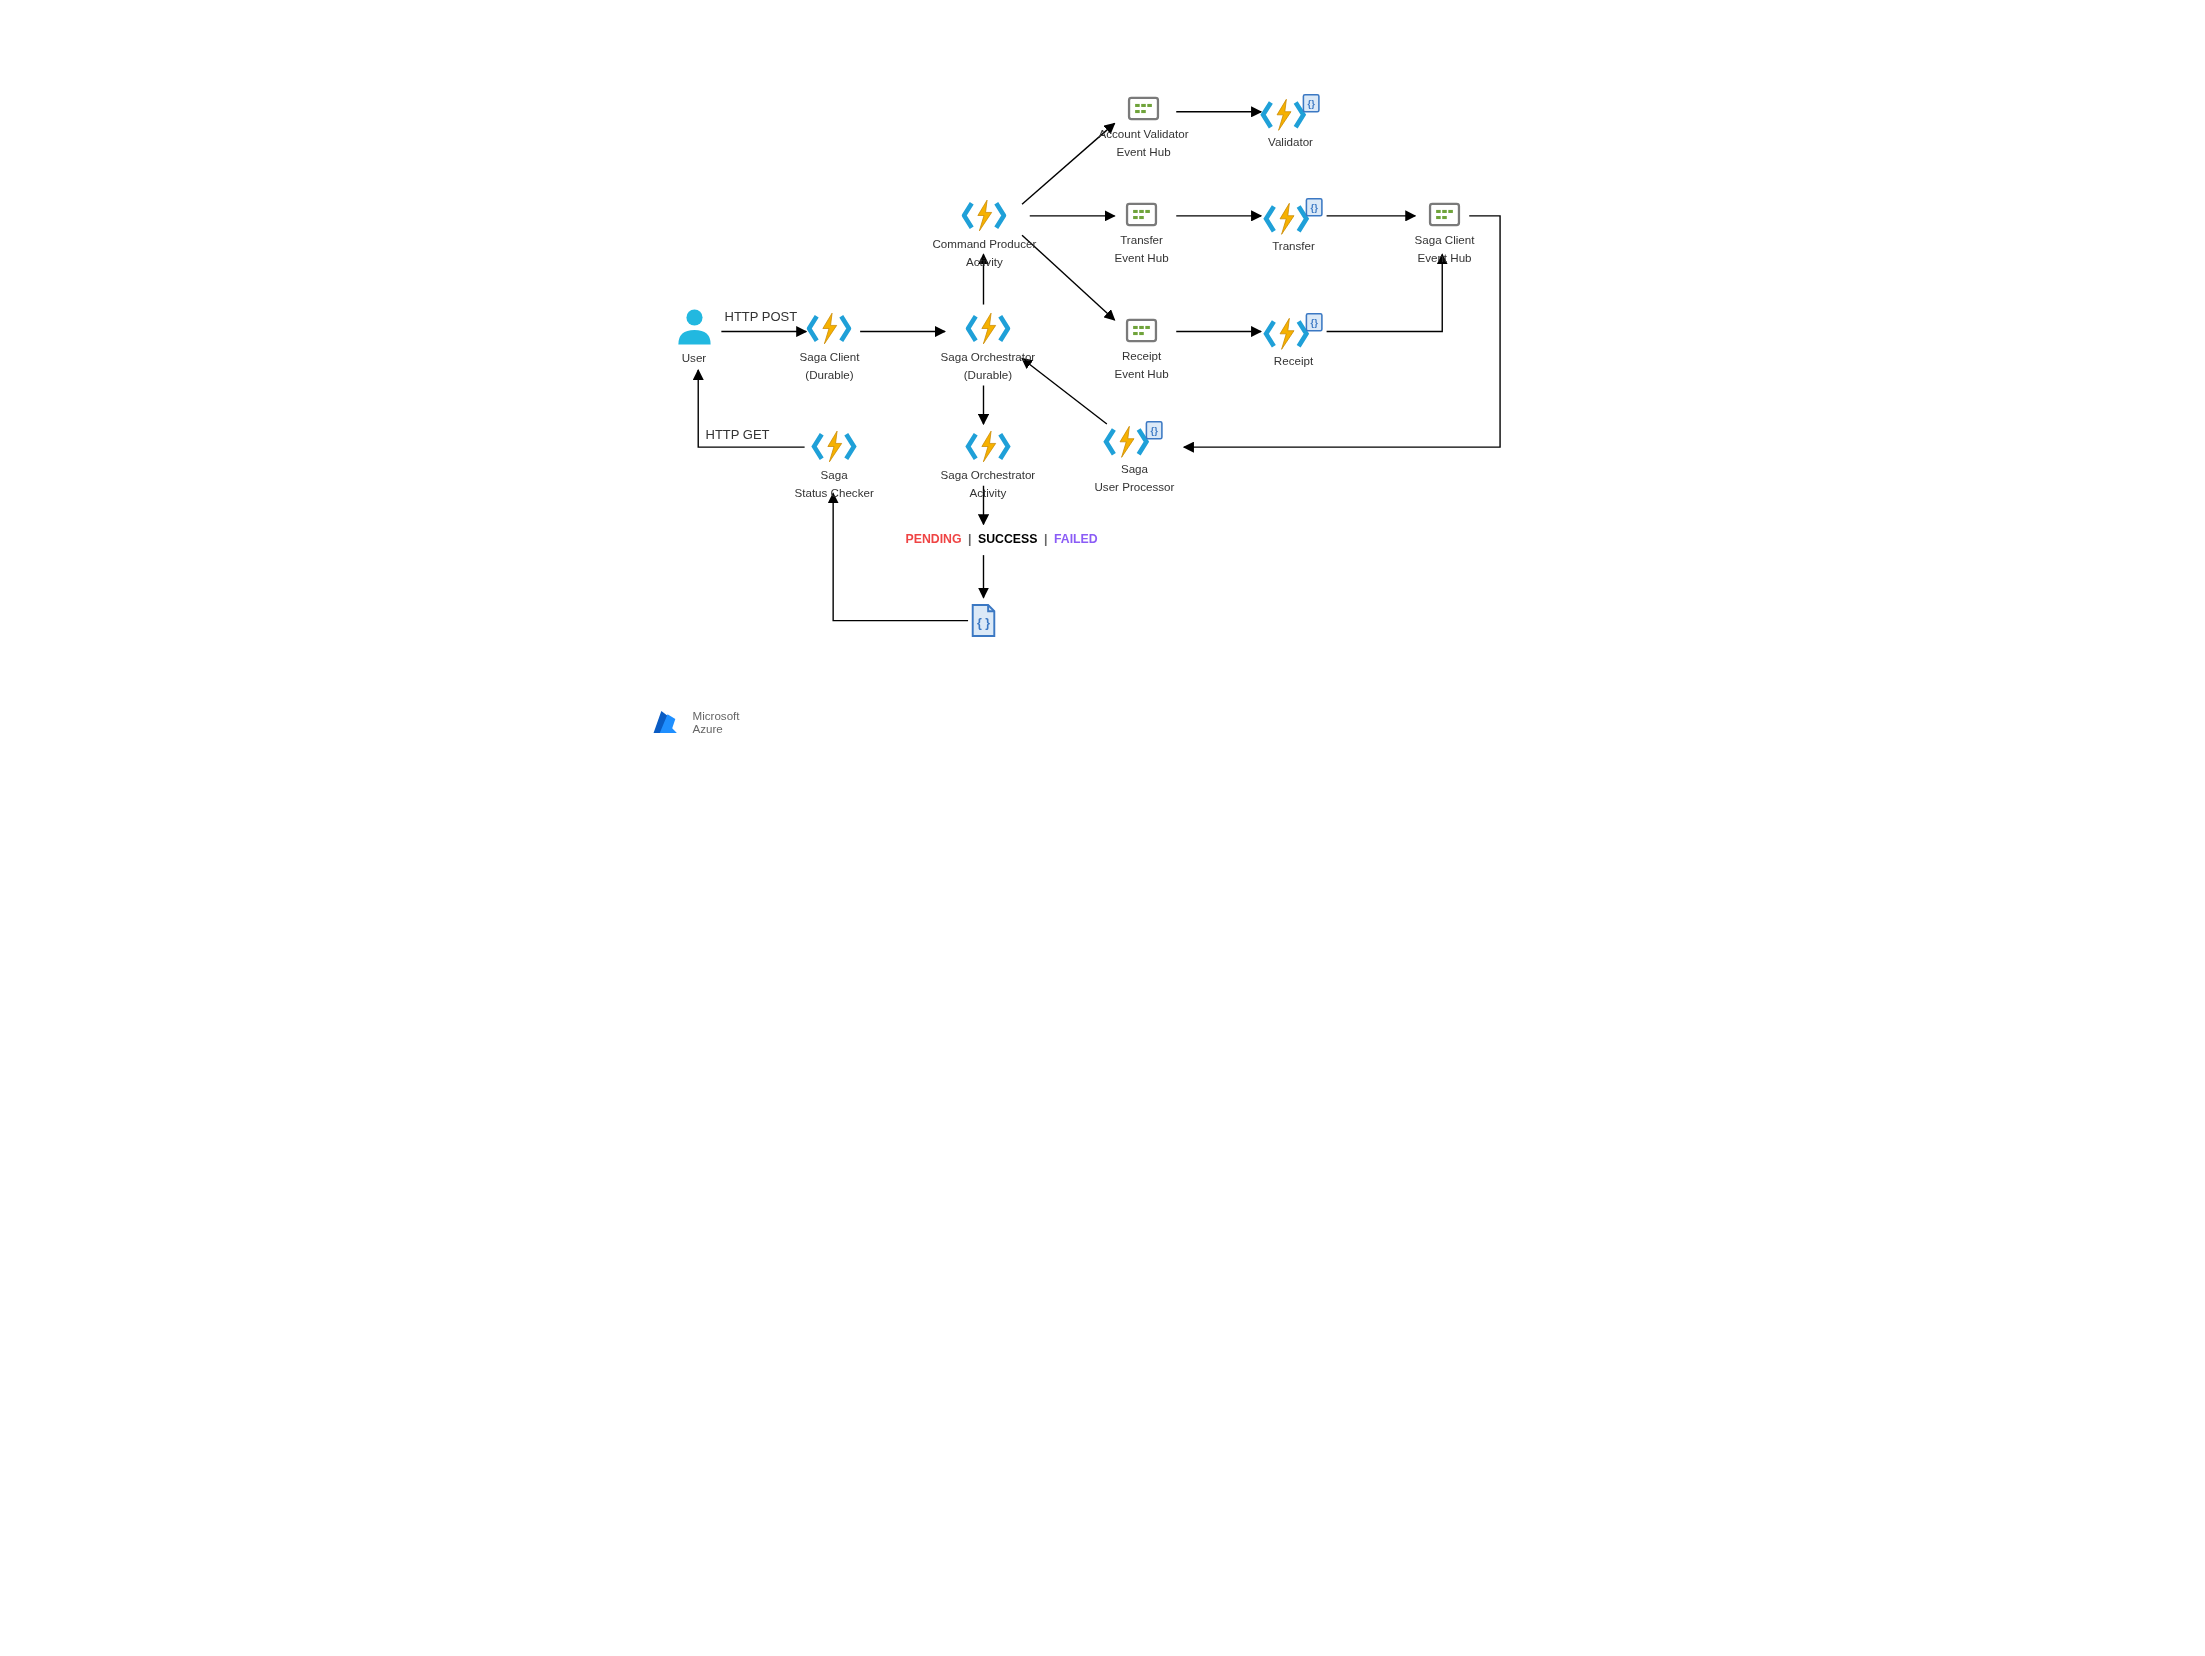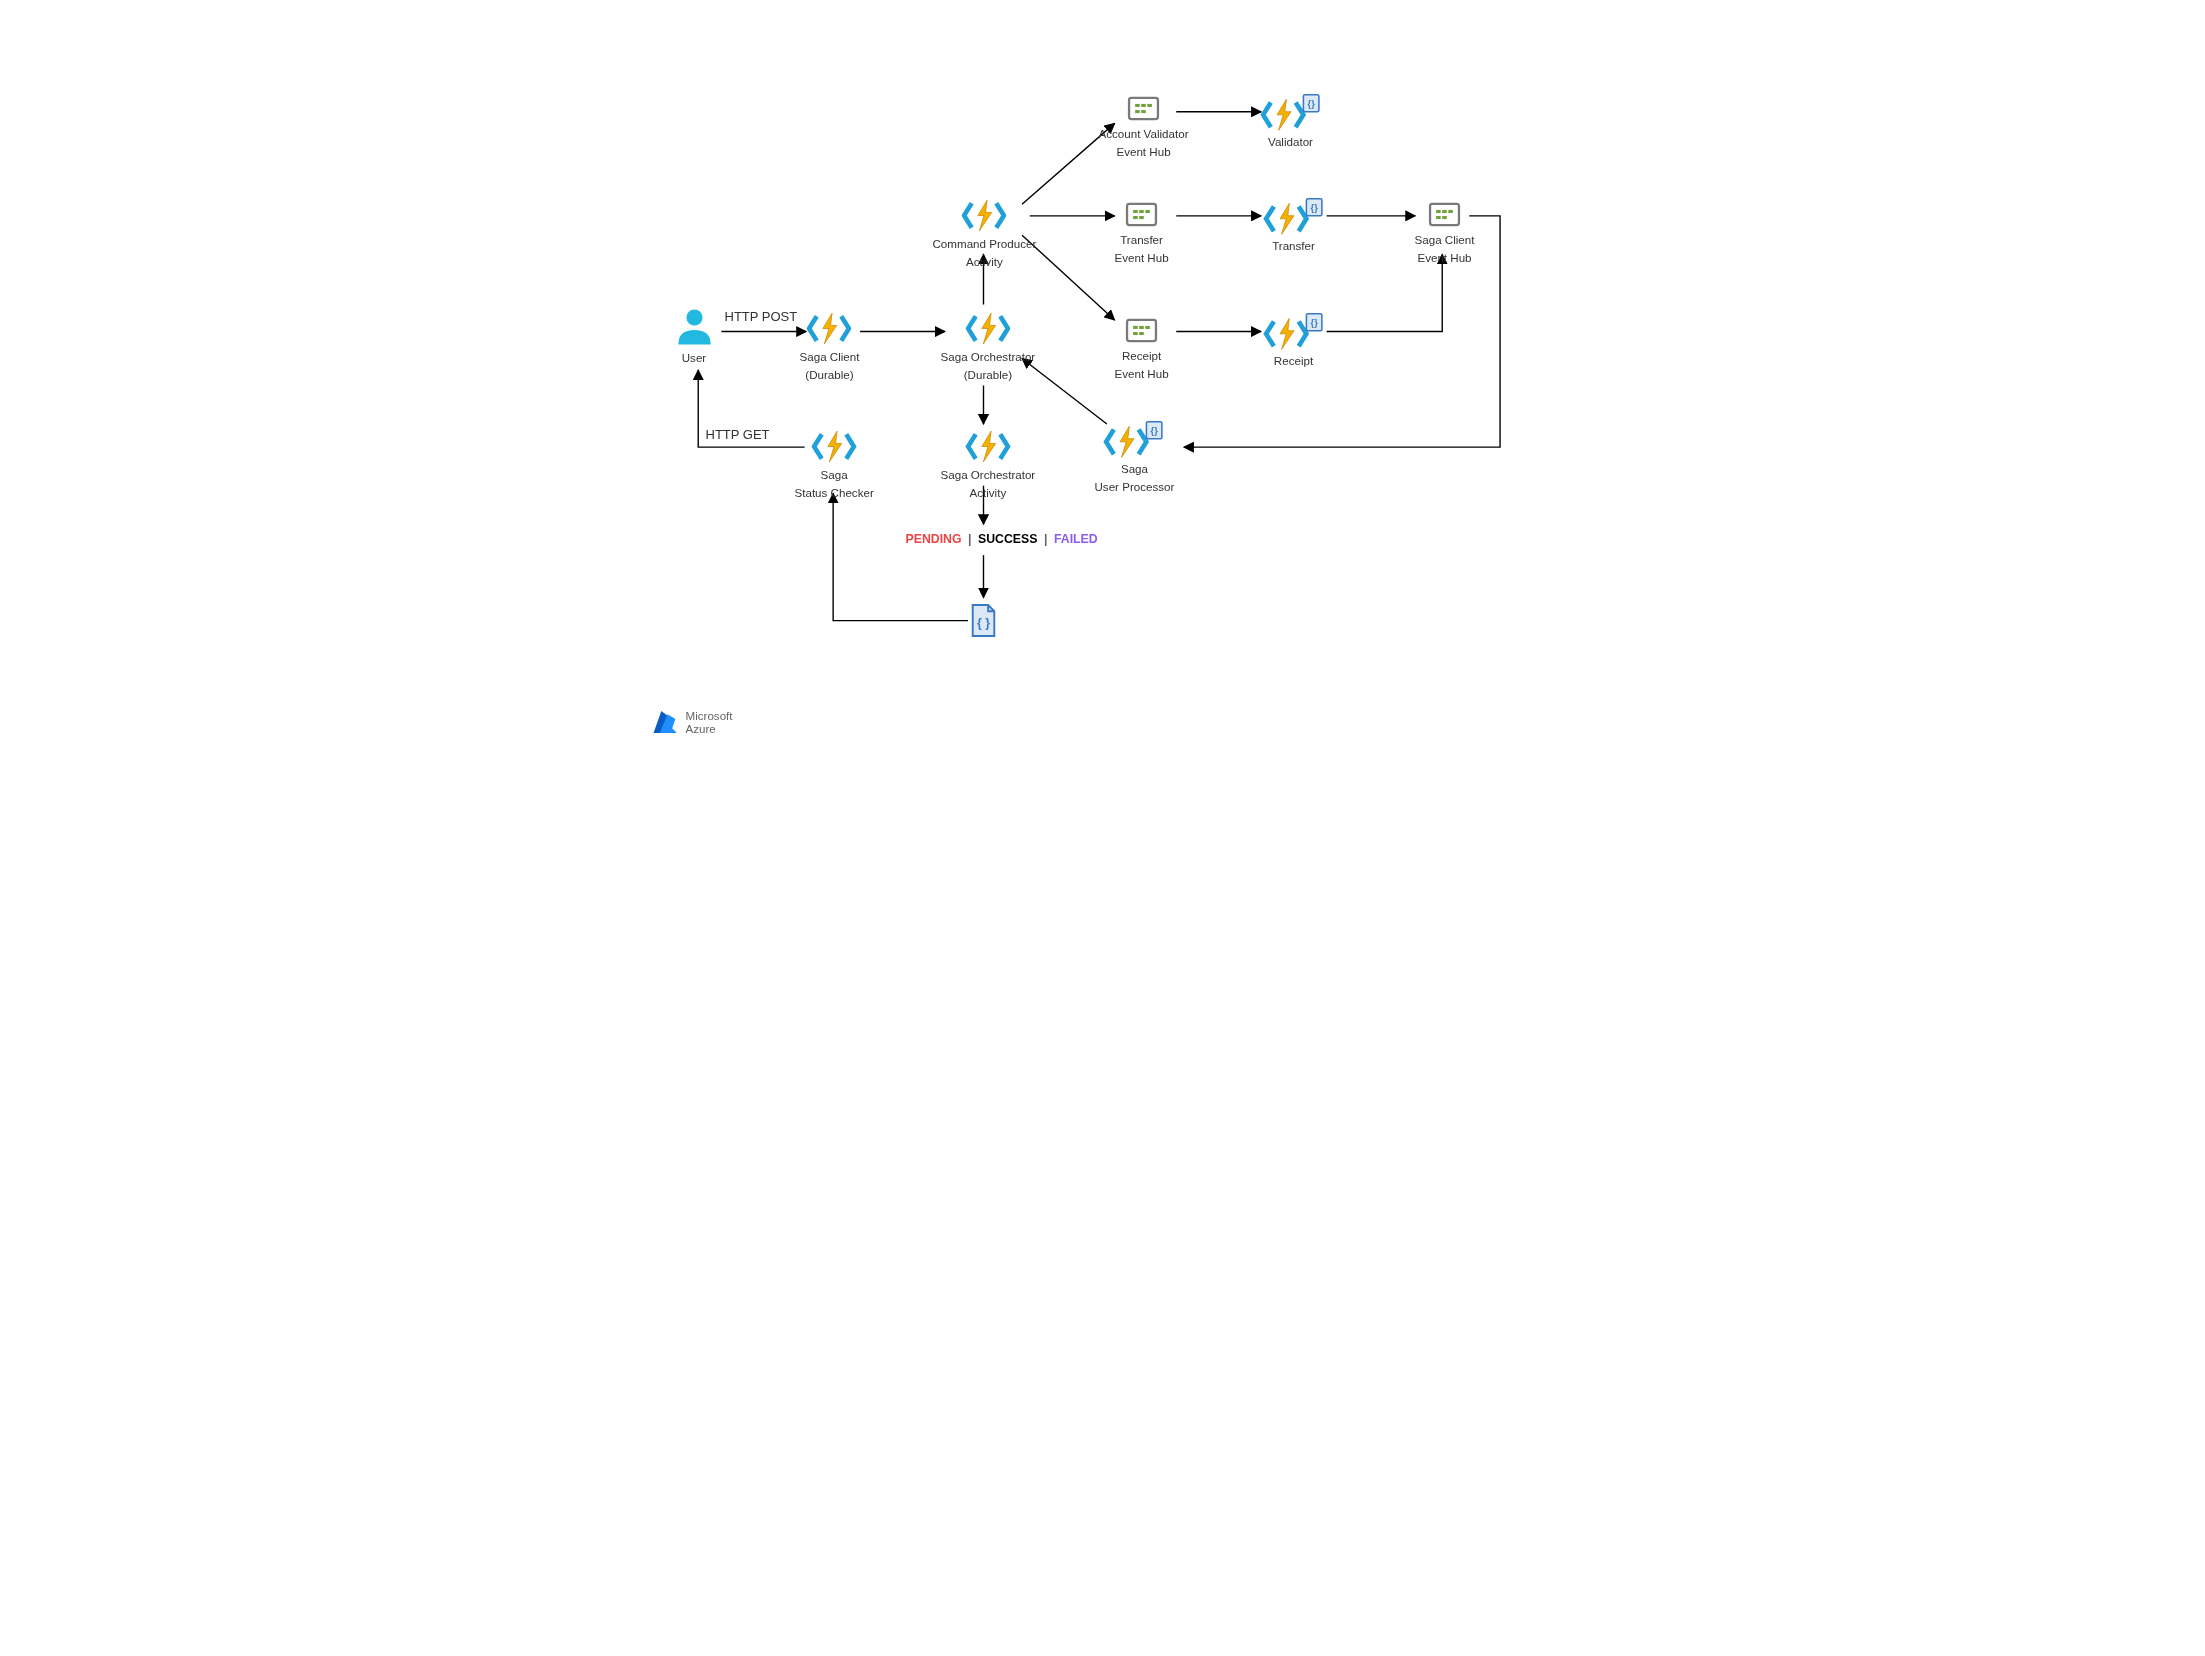--- a/index.html
+++ b/index.html
@@ -5,21 +5,21 @@
   html,body{margin:0;padding:0;background:#fff;font-family:"Segoe UI",Arial,sans-serif}
   .stage{position:relative;width:1026px;height:771px;margin:0 auto}
   .node{position:absolute;text-align:center;font-size:11.6px;line-height:1.25;color:#333}
   .label{margin-top:3.1px;white-space:nowrap}
   .edge-label{position:absolute;font-size:13px;color:#333;white-space:nowrap}
   .status{position:absolute;font-weight:700;font-size:12.3px;white-space:nowrap}
   .status .pending{color:#ef4444}
   .status .success{color:#000000}
   .status .failed{color:#8b5cf6}
   .status .sep{color:#666;font-weight:600;margin:0 3.1px}
-  .logo{position:absolute;left:62px;bottom:35px;display:flex;align-items:center;gap:6px;color:#666;font-size:11.6px;line-height:1.15}
+  .logo{position:absolute;left:62px;bottom:35px;display:flex;align-items:center;gap:13px;color:#666;font-size:11.6px;line-height:1.15}
   svg.canvas{position:absolute;inset:0;width:1026px;height:771px;pointer-events:none}
   .ic{display:block;margin:0 auto}
 </style>
 </head>
 <body>
 
 <div class="stage">
 
 <svg class="canvas" viewBox="0 0 1330 1000">
   <defs>

